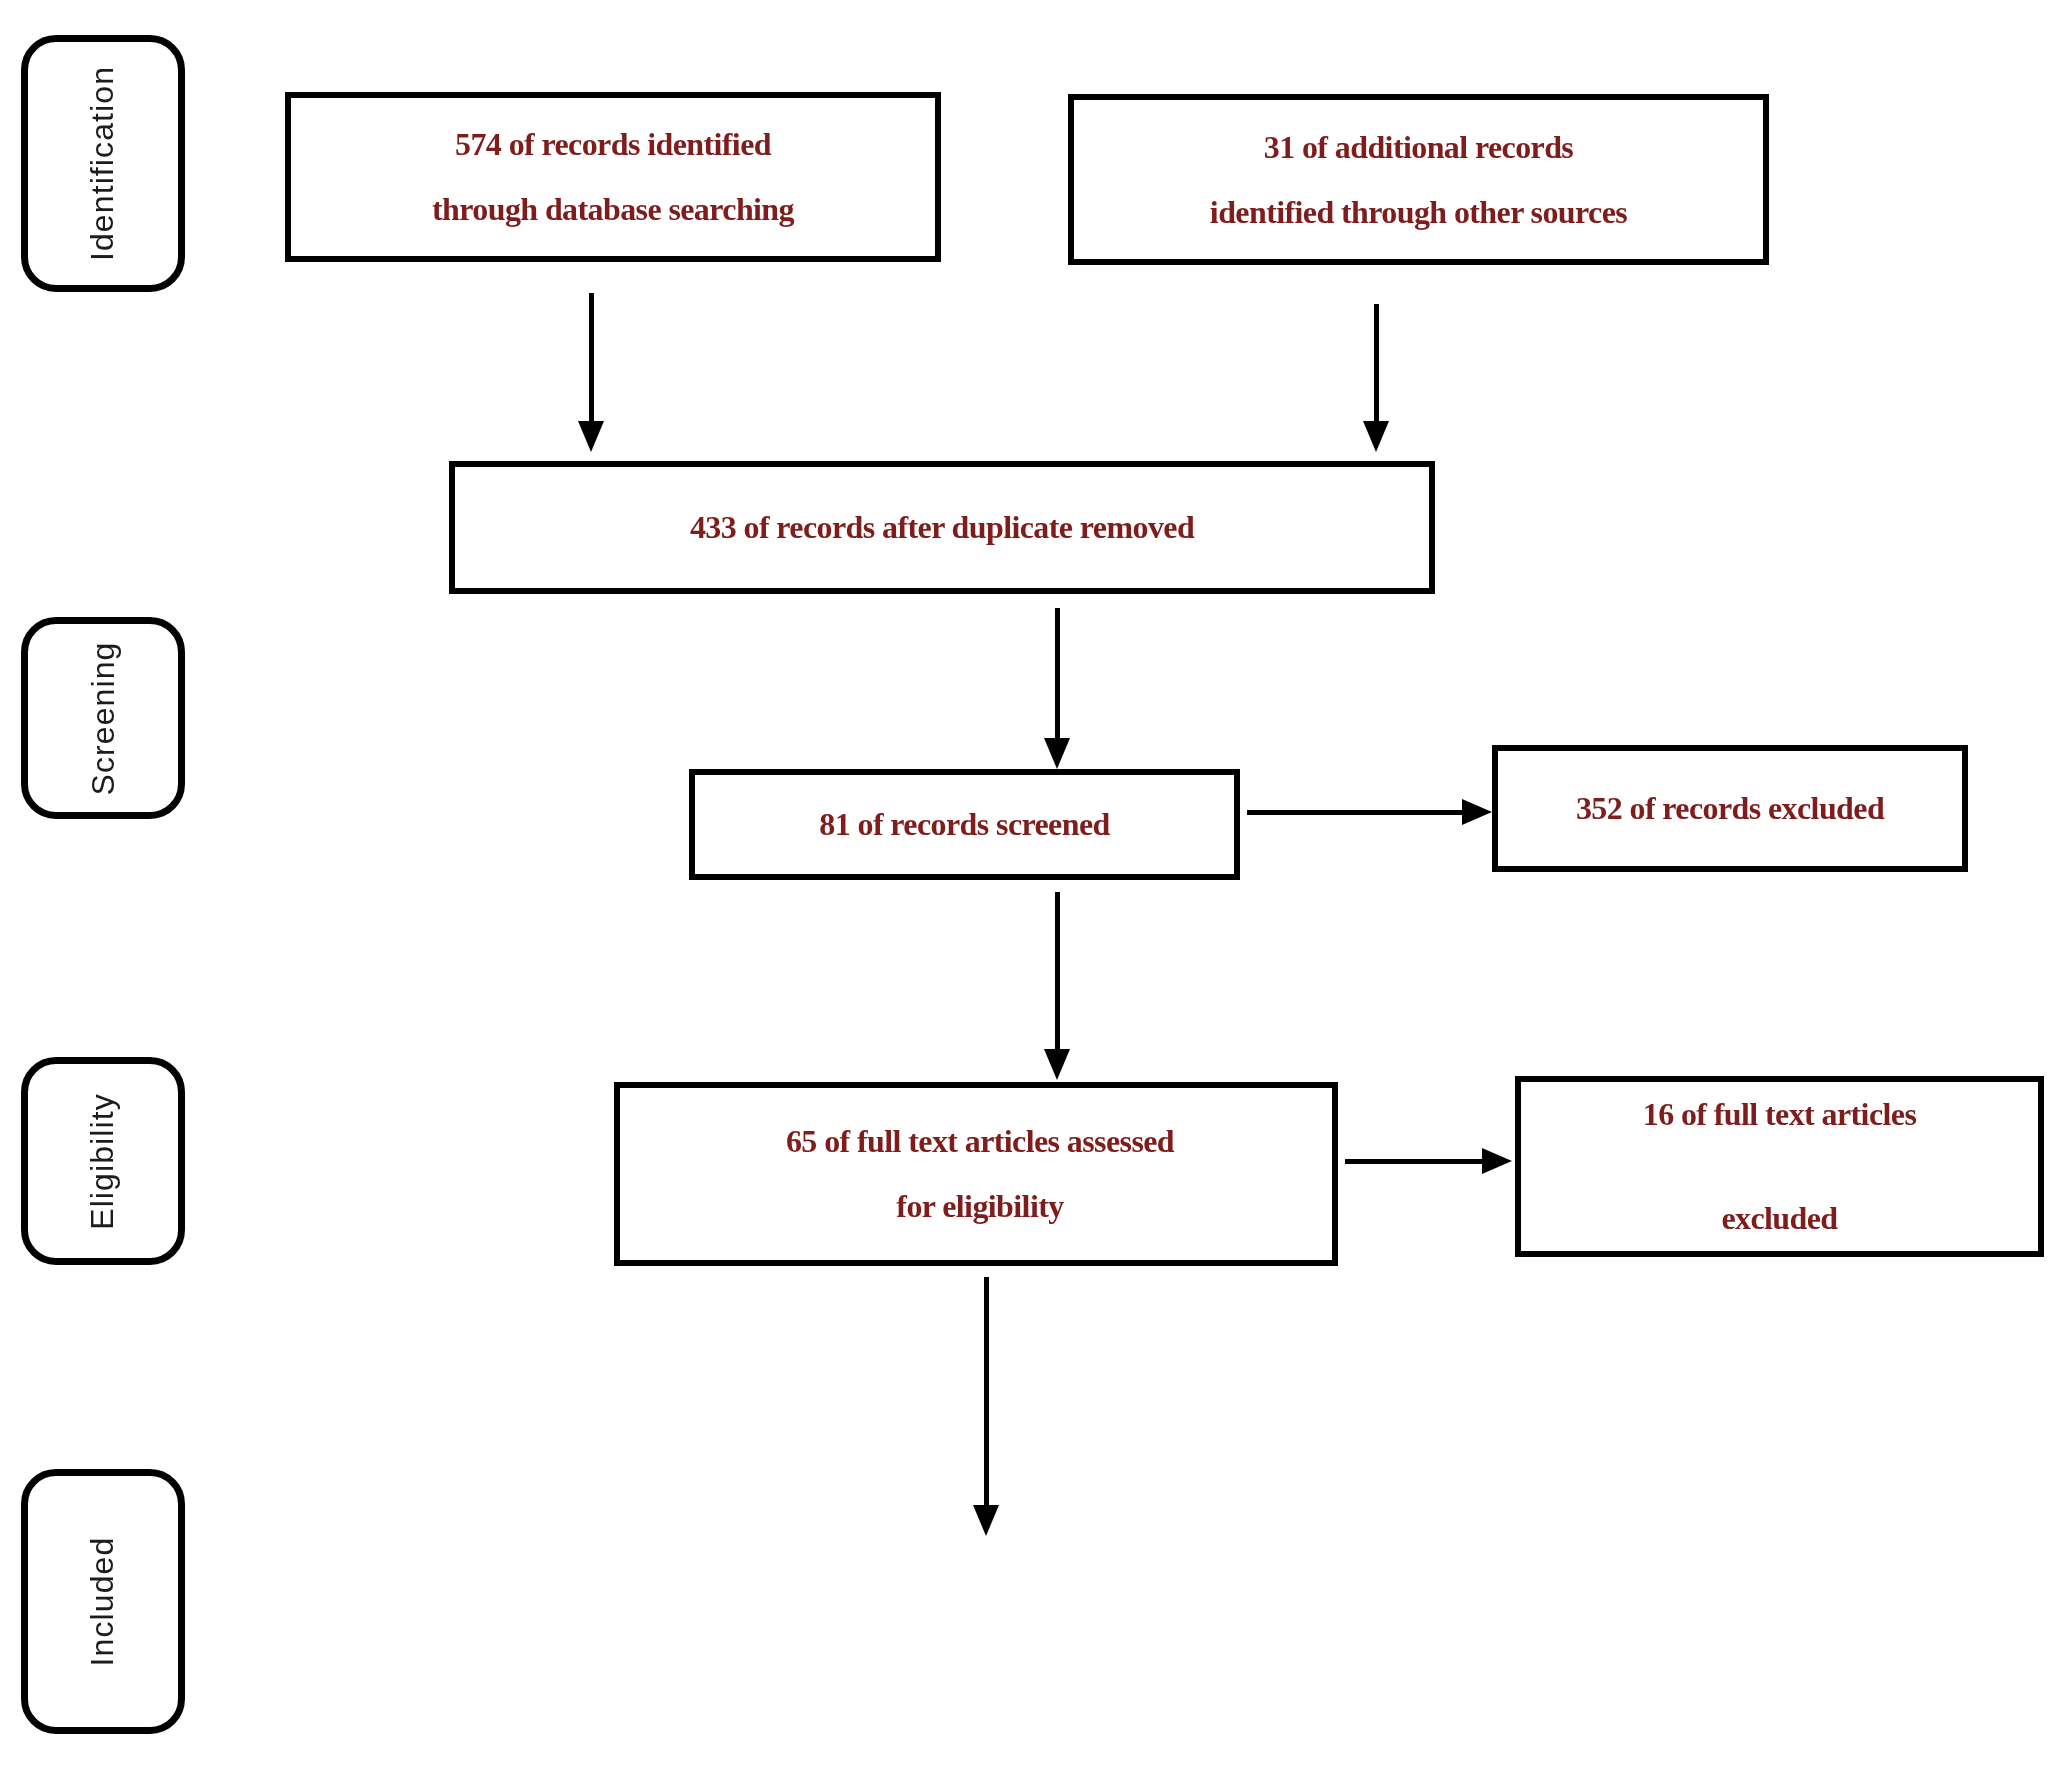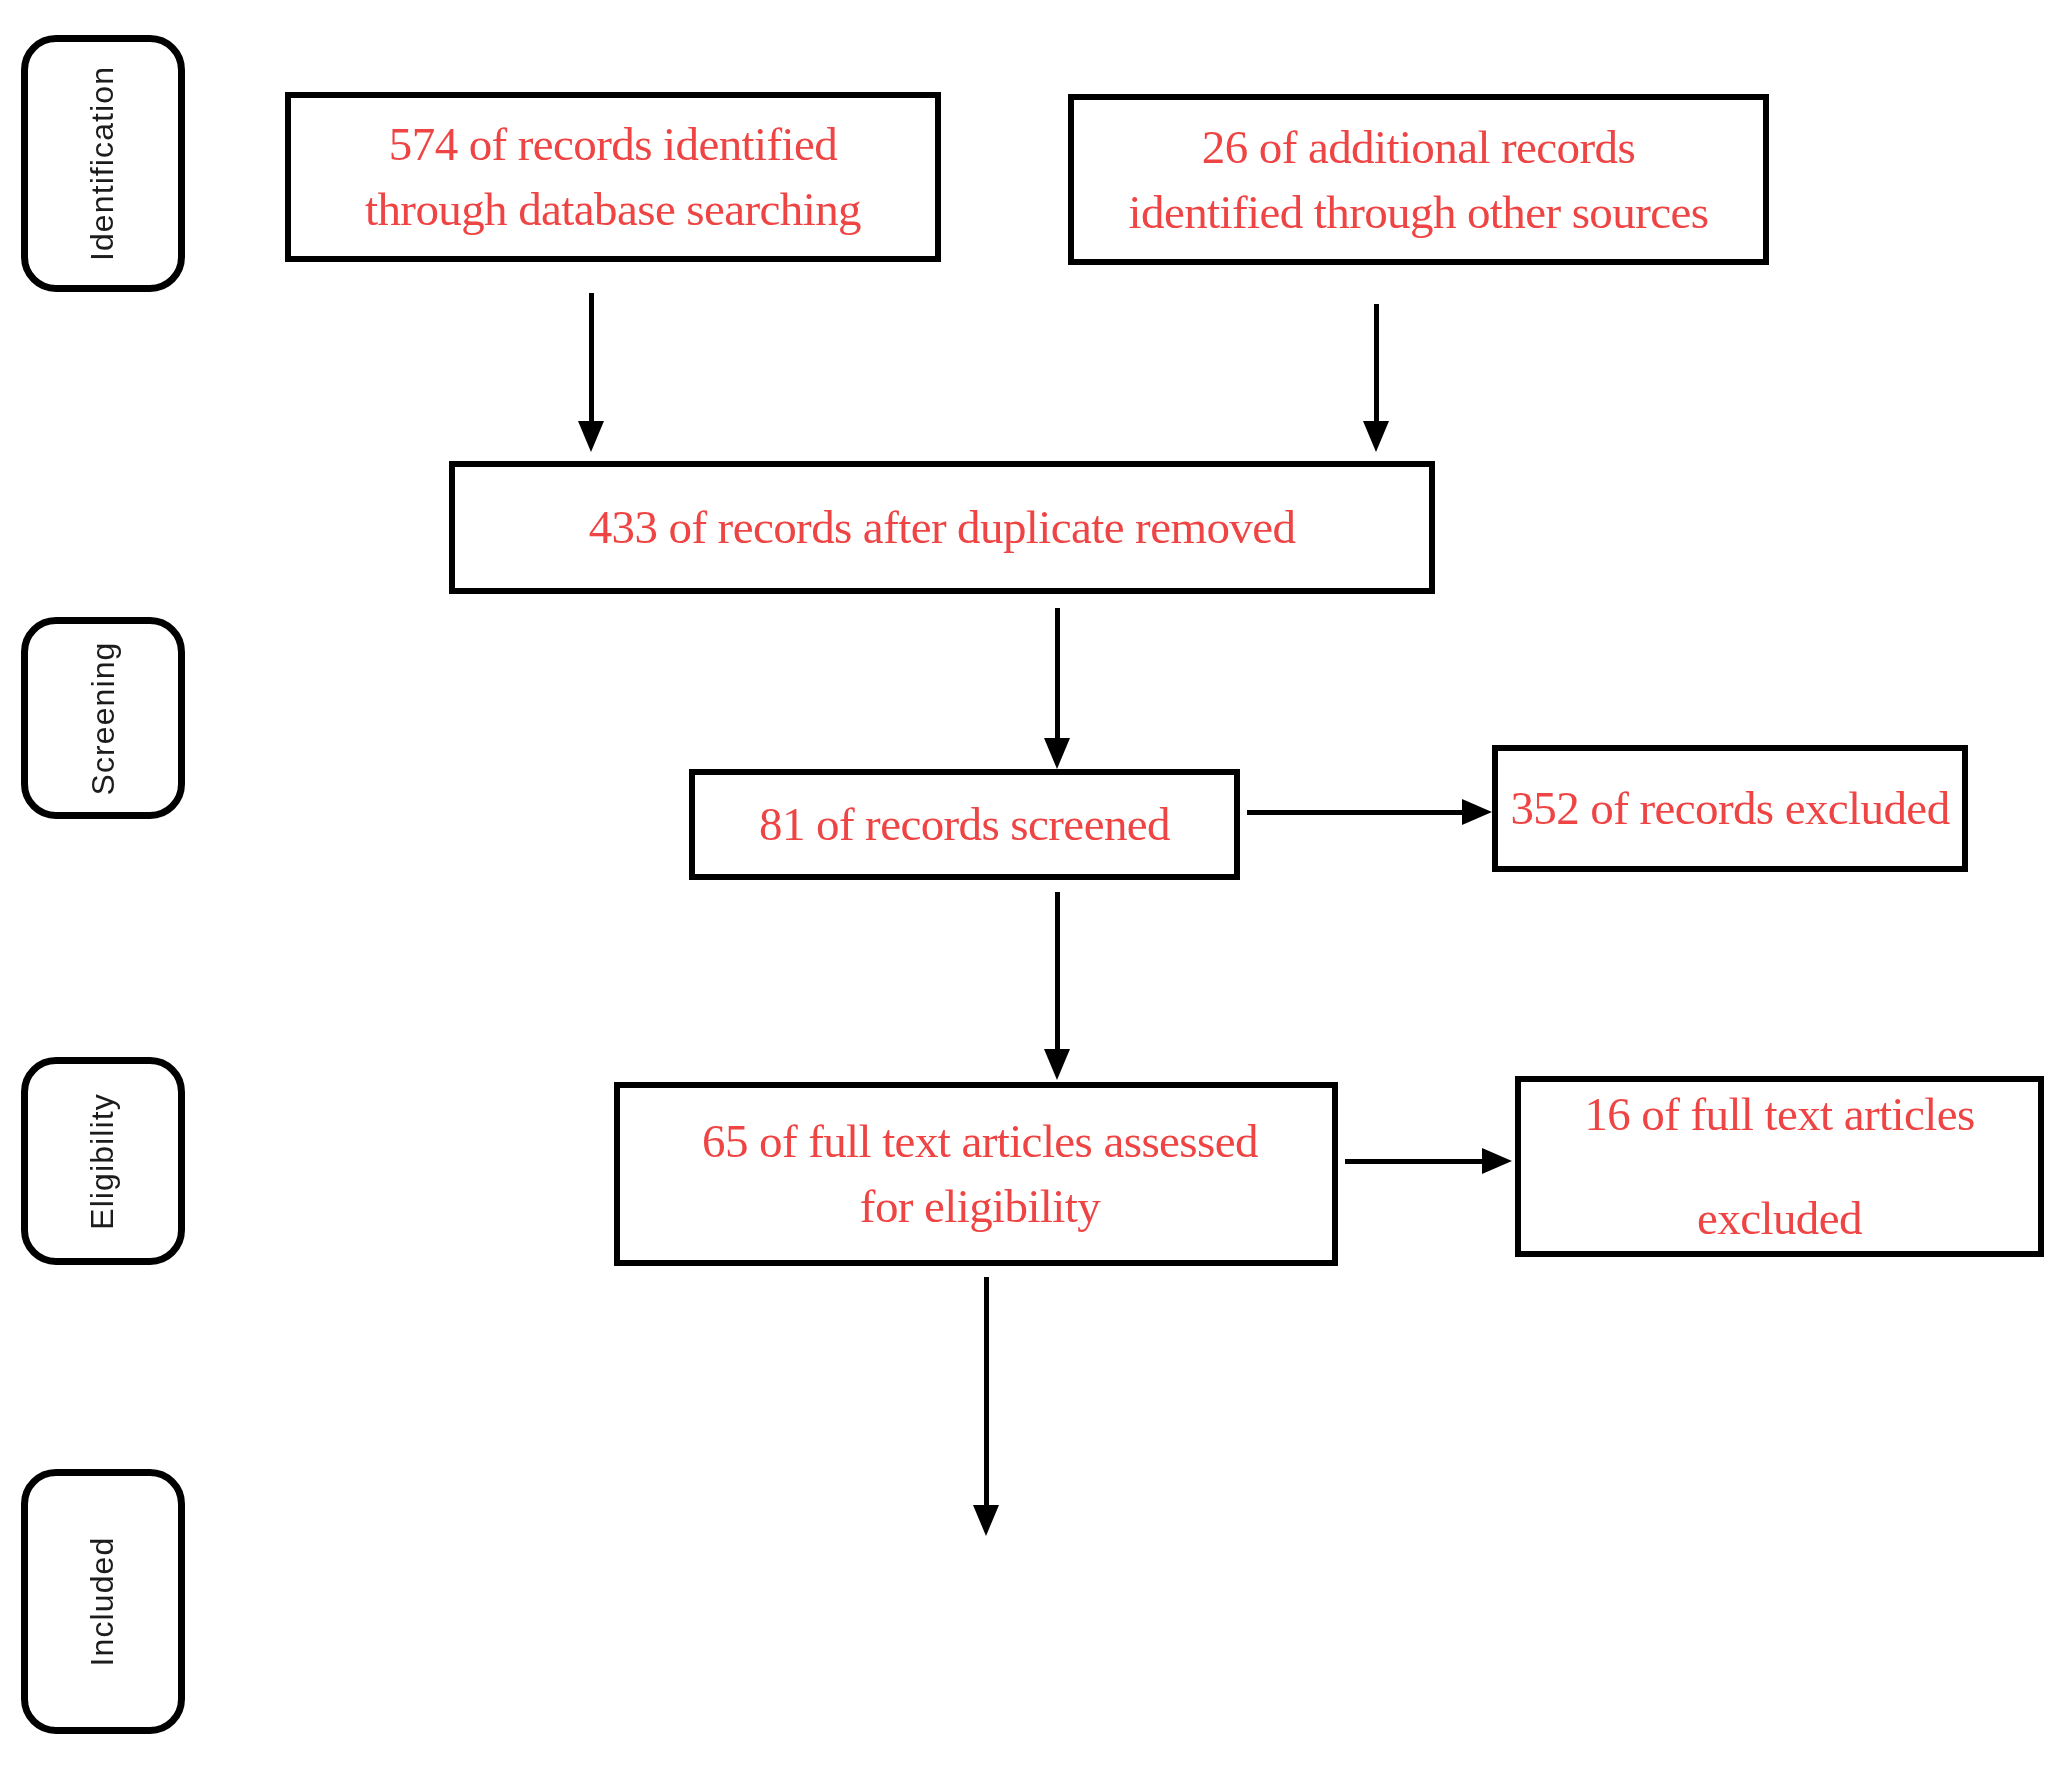--- a/index.html
+++ b/index.html
@@ -46,24 +46,24 @@
     background: #ffffff;
     box-sizing: border-box;
     display: flex;
     flex-direction: column;
     align-items: center;
     justify-content: center;
     text-align: center;
   }
   .box-line {
     font-family: "Liberation Serif", serif;
-    font-weight: 400;
-    font-size: 47px;
+    font-weight: 700;
+    font-size: 32px;
     line-height: 65px;
-    color: #ef4444;
+    color: #7f1d1d;
     letter-spacing: -0.6px;
     white-space: nowrap;
   }
 
   
   .varrow {
     position: absolute;
     width: 4.6px;
     background: #000000;
   }
@@ -113,21 +113,21 @@
   </div>
   <div class="stage" style="top:1469px; height:265px;">
     <span class="stage-text">Included</span>
   </div>
 
   <div class="box" style="left:285px; top:92px; width:656px; height:170px;">
     <div class="box-line">574 of records identified</div>
     <div class="box-line">through database searching</div>
   </div>
   <div class="box" style="left:1068px; top:94px; width:701px; height:171px;">
-    <div class="box-line">26 of additional records</div>
+    <div class="box-line">31 of additional records</div>
     <div class="box-line">identified through other sources</div>
   </div>
 
   <div class="box" style="left:449px; top:461px; width:986px; height:133px;">
     <div class="box-line">433 of records after duplicate removed</div>
   </div>
 
   <div class="box" style="left:689px; top:769px; width:551px; height:111px;">
     <div class="box-line">81 of records screened</div>
   </div>

